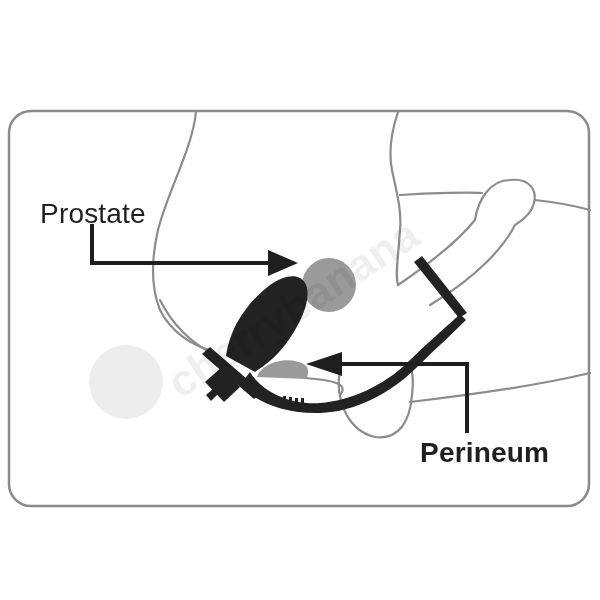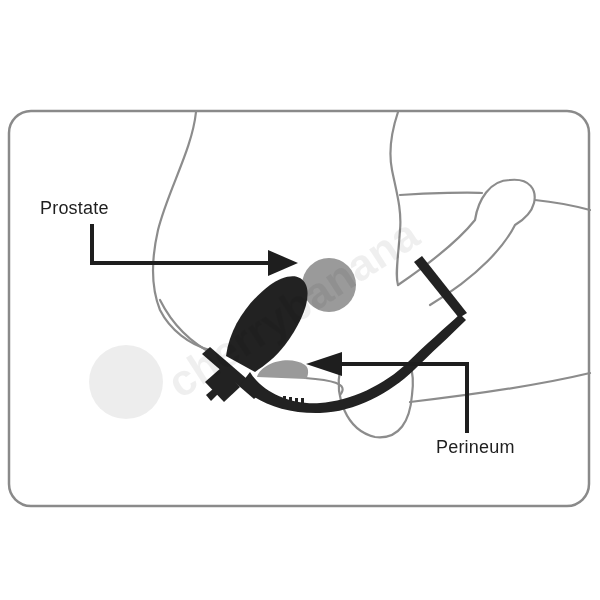--- a/index.html
+++ b/index.html
@@ -1,18 +1,18 @@
 <!DOCTYPE html>
 <html><head>
 <meta charset="utf-8">
 <style>
   html, body { margin: 0; padding: 0; background: #ffffff; }
   body { width: 600px; height: 600px; position: relative; overflow: hidden; font-family: "Liberation Sans", sans-serif; }
   #diagram { position: absolute; left: 0; top: 0; width: 600px; height: 600px; }
-  .label { position: absolute; font-family: "Liberation Sans", sans-serif; font-size: 18px; color: #1f1f1f; letter-spacing: 0.2px; }
+  .label { position: absolute; font-family: "Liberation Sans", sans-serif; font-size: 28px; color: #1f1f1f; letter-spacing: 0.2px; }
   .watermark { position: absolute; font-family: "Liberation Sans", sans-serif; font-size: 44px; font-weight: bold; color: #000; opacity: 0.06; transform: rotate(-33deg); transform-origin: left center; white-space: nowrap; }
 </style>
 </head>
 <body>
 
 <svg id="diagram" viewBox="0 0 600 600" xmlns="http://www.w3.org/2000/svg">
 
   <rect x="9" y="111" width="580" height="395" rx="22" ry="22" fill="none" stroke="#8a8a8a" stroke-width="2.5"></rect>
 
   <g fill="none" stroke="#8c8c8c" stroke-width="2.2" stroke-linecap="round">
@@ -68,13 +68,13 @@
   </g>
 
   <g opacity="0.07">
     <circle cx="126" cy="382" r="37" fill="#000"></circle>
   </g>
 </svg>
 
 <span class="watermark" style="left:172px; top:362px;">cherrybanana</span>
 
 <span class="label" style="left:40px; top:198px;">Prostate</span>
-<span class="label" style="left:436px; top:437px;">Perineum</span>
+<span class="label" style="left:420px; top:437px;font-weight:bold;">Perineum</span>
 
 </body></html>

